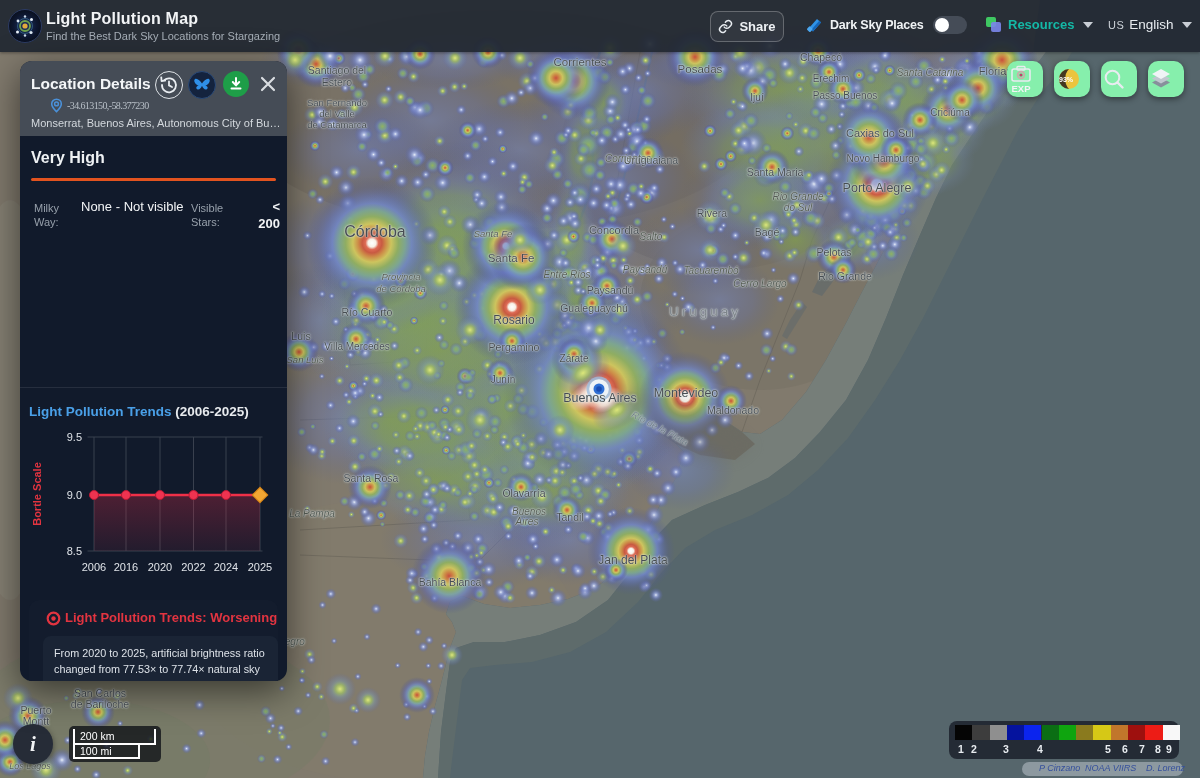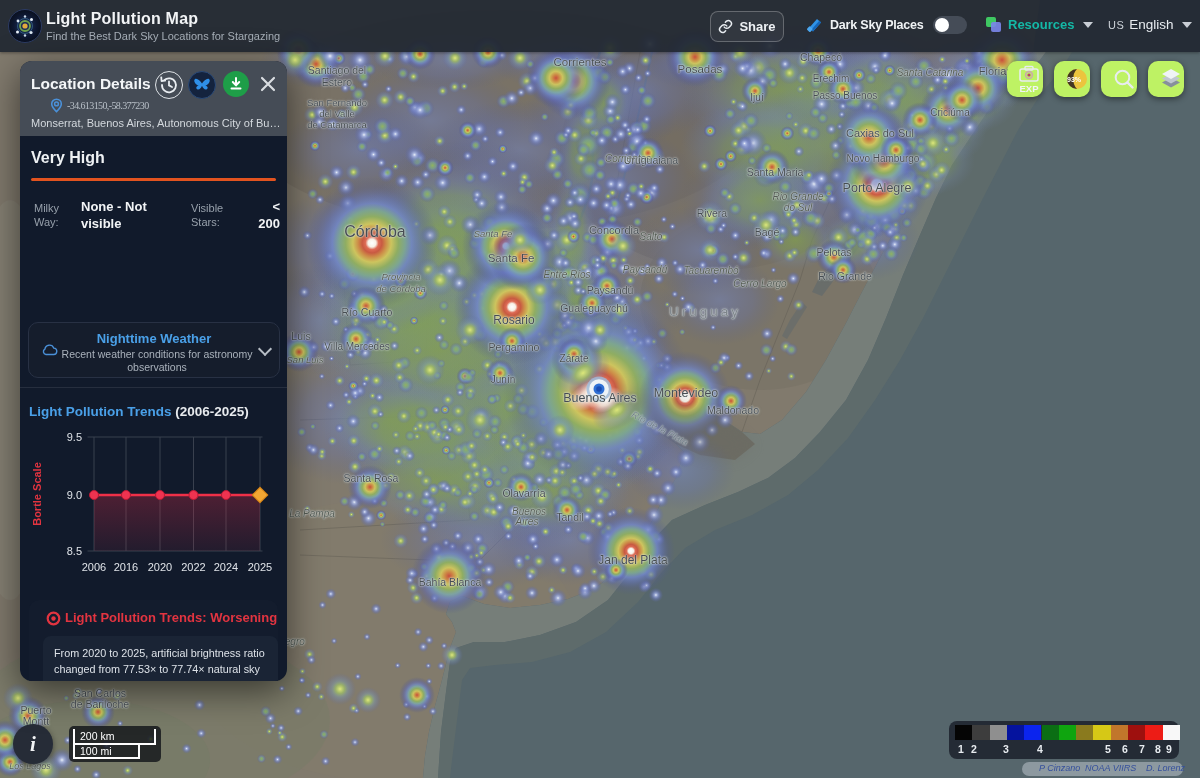--- a/index.html
+++ b/index.html
@@ -42,21 +42,21 @@
 #picx{left:236.5px;top:12px;position:absolute}
 #phead .coord{position:absolute;left:47px;top:39px;font-family:Liberation Serif, serif;font-size:10px;
   color:#b9c0c8;letter-spacing:-0.6px}
 #phead .addr{position:absolute;left:11px;top:56px;font-size:11px;color:#d3d8dd;white-space:nowrap;
   overflow:hidden;text-overflow:ellipsis;width:252px}
 #phead .pin{position:absolute;left:30px;top:37px}
 .prel{position:absolute}
 #vh{left:11px;top:88px;font-size:16px;font-weight:bold;color:#eef1f3}
 #obar{left:11px;top:117px;width:245px;height:3px;background:#e2531f;border-radius:2px}
 #mw1{left:14px;top:140px;font-size:11px;color:#97a0ab;line-height:14px}
-#mw2{left:61px;top:137px;font-size:13px;font-weight:bold;color:#f2f4f6;line-height:17px;width:105px}
+#mw2{left:61px;top:137px;font-size:13px;font-weight:normal;color:#f2f4f6;line-height:17px;width:105px}
 #vs1{left:171px;top:140px;font-size:11px;color:#97a0ab;line-height:14px}
 #vs2{left:216px;top:137px;font-size:13px;font-weight:bold;color:#f2f4f6;line-height:17px;width:44px;text-align:right}
 #desc{left:9px;top:171px;width:247px;height:60px;background:#161f30;border:1px solid #323b4d;border-radius:10px;
   font-size:10px;color:#ccd2d9;line-height:15.8px;padding:7px 8px;box-sizing:border-box}
 #wbox{left:8px;top:261px;width:250px;height:54px;background:#151d2c;border:1px solid #283144;border-radius:10px}
 #wbox .wt{position:absolute;left:0;top:8px;width:100%;text-align:center;font-size:13px;font-weight:bold;color:#4aa0e8}
 #wbox .ws{position:absolute;left:30px;top:25px;width:196px;text-align:center;font-size:10.5px;color:#aab2bc;line-height:12.5px}
 #wbox .cld{position:absolute;left:12px;top:20px}
 #wbox .chv{position:absolute;right:9px;top:21px;width:8px;height:8px;border-right:2px solid #b7bec6;
   border-bottom:2px solid #b7bec6;transform:rotate(45deg)}
@@ -65,22 +65,22 @@
 #tt .b{color:#4aa0e8}
 #tt .w{color:#e8ebee}
 #chart{left:0;top:360px}
 #warn{left:9px;top:539px;width:249px;height:120px;background:#131c2d;border-radius:10px}
 #warn .wt2{position:absolute;left:36px;top:10px;white-space:nowrap;font-size:13px;font-weight:bold;color:#e23440}
 #warn .ic{position:absolute;left:17px;top:11px}
 #wquote{left:23px;top:575px;width:235px;height:80px;background:#1a2435;border-radius:8px;
   font-size:10.8px;color:#dde2e8;line-height:16px;padding:9px 11px;box-sizing:border-box}
 
 
-.mbtn{position:absolute;top:61px;width:36px;height:36px;border-radius:10px;background:#bef264;z-index:8;
-  box-shadow:0 2px 6px rgba(0,0,0,.45);display:flex;align-items:center;justify-content:flex-end}
+.mbtn{position:absolute;top:61px;width:36px;height:36px;border-radius:10px;background:#86efac;z-index:8;
+  box-shadow:0 2px 6px rgba(0,0,0,.45);display:flex;align-items:center;justify-content:flex-start}
 #mb1{left:1007px}#mb2{left:1054px}#mb3{left:1101px}#mb4{left:1148px}
 
 
 #legend{position:absolute;left:949px;top:721px;width:230px;height:38px;border-radius:8px;
   background:rgba(31,38,49,.92);z-index:8}
 #legend .sq{position:absolute;top:4px;width:17.3px;height:15px}
 #legend .n{position:absolute;top:22px;font-size:10.5px;font-weight:bold;color:#e8ecf0}
 
 
 #info{position:absolute;left:13px;top:724px;width:40px;height:40px;border-radius:50%;background:#262c37;
@@ -1608,28 +1608,20 @@
     </svg>
     <div class="coord">-34.613150,-58.377230</div>
     <div class="addr">Monserrat, Buenos Aires, Autonomous City of Buenos...</div>
   </div>
   <div class="prel" id="vh">Very High</div>
   <div class="prel" id="obar"></div>
   <div class="prel" id="mw1">Milky<br>Way:</div>
   <div class="prel" id="mw2">None - Not visible</div>
   <div class="prel" id="vs1">Visible<br>Stars:</div>
   <div class="prel" id="vs2">&lt;<br>200</div>
-  <div class="prel" id="wbox">
-    <svg class="cld" width="17" height="13" viewBox="0 0 24 18">
-      <path d="M7 16 L17.5 16 A4.5 4.5 0 0 0 18 7 A6.5 6.5 0 0 0 5.5 8.5 A4 4 0 0 0 7 16 Z" fill="none" stroke="#4a90d8" stroke-width="2"></path>
-    </svg>
-    <div class="wt">Nighttime Weather</div>
-    <div class="ws">Recent weather conditions for astronomy observations</div>
-    <div class="chv"></div>
-  </div>
   <div class="prel" id="pdiv"></div>
   <div class="prel" id="tt"><span class="b">Light Pollution Trends</span> <span class="w">(2006-2025)</span></div>
   <svg class="prel" id="chart" width="267" height="158">
     <defs>
           <linearGradient id="fillr" x1="0" y1="0" x2="0" y2="1">
       <stop offset="0%" stop-color="#c32a44" stop-opacity="0.34"></stop>
       <stop offset="100%" stop-color="#c32a44" stop-opacity="0.10"></stop>
     </linearGradient>
         </defs>
     <g stroke="#39404e" stroke-width="1">

